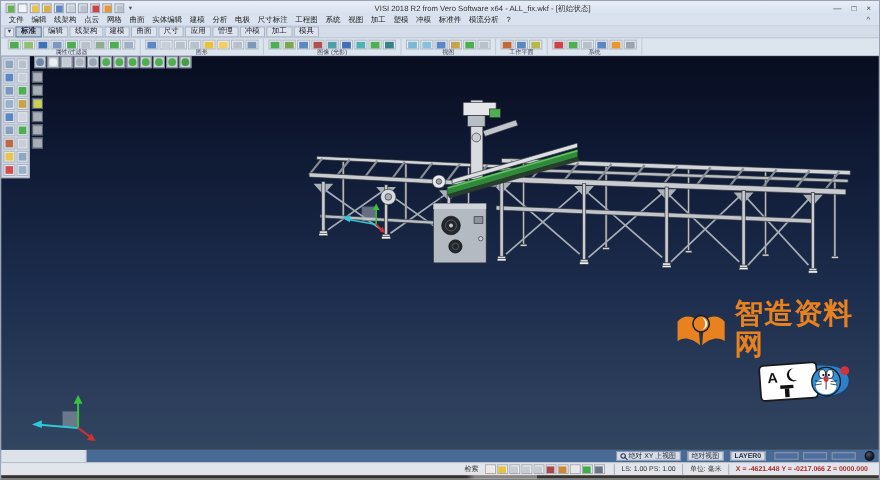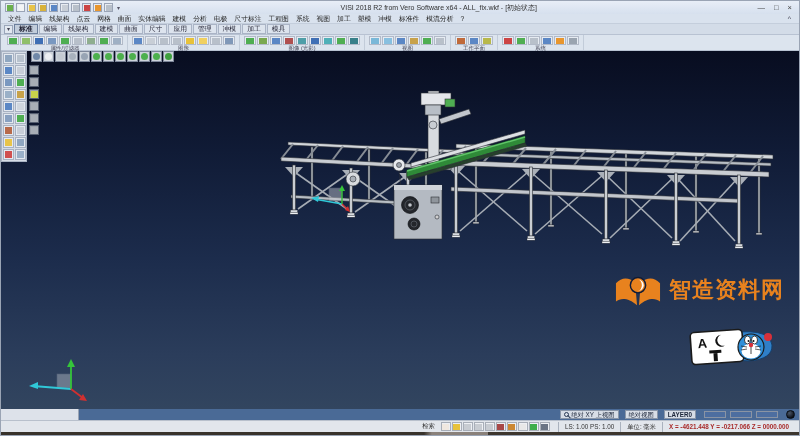--- a/index.html
+++ b/index.html
@@ -39,21 +39,21 @@
   .vtoolbar .vbtn{width:11px;height:11px;background:#ccd2da;border:1px solid #7d8699;display:inline-flex;align-items:center;justify-content:center;}
   .vtoolbar .vbtn i{display:block;width:7px;height:7px;border-radius:50%;}
   .palette{position:absolute;left:0;top:0;width:26px;padding:1px;background:#d6dce6;border:1px solid #aab4c4;display:grid;grid-template-columns:11px 11px;gap:1px;}
   .palette .pbtn{width:11px;height:11px;background:#e4e9f0;border:1px solid #a8b2c2;display:inline-flex;align-items:center;justify-content:center;}
   .palette .pbtn i{display:block;width:7px;height:7px;}
   .sidestrip{position:absolute;left:28px;top:14px;display:flex;flex-direction:column;gap:2px;}
   .sidestrip .sbtn{width:10px;height:10px;border:1px solid #555e70;background:#9aa0aa;display:inline-flex;align-items:center;justify-content:center;}
   .sidestrip .sbtn i{display:block;width:7px;height:7px;}
   
   .watermark{position:absolute;left:614px;top:220px;display:flex;align-items:center;gap:8px;}
-  .wm-text{font-size:22px;font-weight:bold;color:#e8821e;letter-spacing:1px;line-height:28px;}
+  .wm-text{font-size:26px;font-weight:bold;color:#e8821e;letter-spacing:1px;line-height:28px;}
   .sticker{position:absolute;left:688px;top:272px;}
   
   .status-top{height:11px;background:#4a6a96;display:flex;align-items:center;}
   .status-top .leftcell{width:78px;height:11px;background:#dde2ea;border-right:1px solid #9aa4b4;}
   .status-top .stretch{flex:1;}
   .chip{font-size:6.3px;color:#1a2438;background:#d7dde6;border:1px solid #8a96a8;line-height:7px;padding:0 3px;margin-left:6px;display:inline-flex;align-items:center;gap:2px;white-space:nowrap;}
   .chip.layer{font-weight:bold;}
   .mag{width:5px;height:5px;border:1.2px solid #2a3a55;border-radius:50%;position:relative;display:inline-block;}
   .mag::after{content:"";position:absolute;width:3.5px;height:1.3px;background:#2a3a55;transform:rotate(45deg);right:-2.5px;bottom:-1px;}
   .swatches{display:flex;gap:4px;margin-left:8px;}

